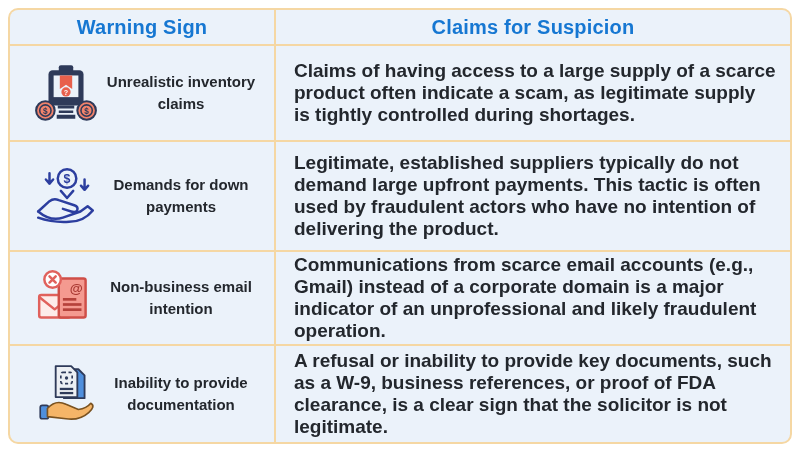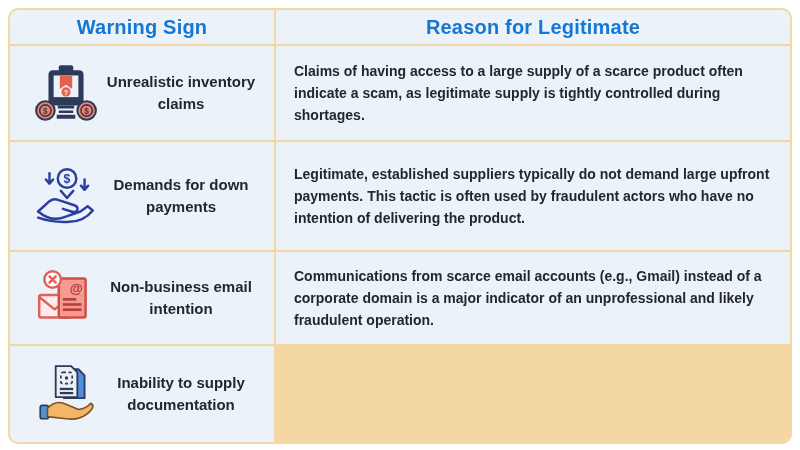--- a/index.html
+++ b/index.html
@@ -59,37 +59,37 @@
     line-height: 1.45;
     padding-right: 6px;
   }
   .reason-cell {
     display: flex;
     align-items: center;
     padding: 0 14px 0 18px;
   }
   .reason-text {
     margin: 0;
-    font-size: 14px;
+    font-size: 19px;
     font-weight: 700;
     line-height: 22px;
     color: #23272d;
   }
   svg { display: block; }
 </style>
 </head>
 <body>
 
 <div class="fraud-table">
 
   <div class="cell header-cell">
     <span>Warning Sign</span>
   </div>
   <div class="cell header-cell">
-    <span>Reason for Legitimate</span>
+    <span>Claims for Suspicion</span>
   </div>
 
   <div class="cell sign-cell">
     <div class="icon-box">
       <svg width="66" height="66" viewBox="0 0 64 64" aria-hidden="true">
         <rect x="25" y="5" width="14" height="9" rx="2" fill="#2e3a59"></rect>
         <rect x="15" y="10" width="34" height="34" rx="4" fill="#2e3a59"></rect>
         <rect x="20" y="15" width="24" height="21" fill="#ebf2fa"></rect>
         <path d="M26 15 h12 v13 l-6 -4 -6 4 z" fill="#e8604c"></path>
         <circle cx="32" cy="31" r="4.5" fill="#e8604c"></circle>
@@ -153,16 +153,19 @@
         <path d="M30 8 h14 l6 6 v22 h-20 z" fill="#4f8fdd" stroke="#2e3a59" stroke-width="1.8" stroke-linejoin="round"></path>
         <path d="M22 5 h15 l6 6 v24 h-21 z" fill="#eceff3" stroke="#2e3a59" stroke-width="1.8" stroke-linejoin="round"></path>
         <rect x="27" y="11" width="11" height="11" rx="2" fill="none" stroke="#2e3a59" stroke-width="1.6" stroke-dasharray="3 2.4"></rect>
         <circle cx="32.5" cy="16.5" r="1.6" fill="#2e3a59"></circle>
         <rect x="26" y="26" width="13" height="2.2" fill="#2e3a59"></rect>
         <rect x="26" y="30" width="13" height="2.2" fill="#2e3a59"></rect>
         <rect x="7" y="43" width="8" height="13" rx="2" fill="#4f8fdd" stroke="#2e3a59" stroke-width="1.6"></rect>
         <path d="M14 46 q8 -9 18 -4 l12 5 q8 -1 12 -6 q5 3 -2 9 q-9 8 -22 6 l-18 -2 z" fill="#f5b568" stroke="#7a5220" stroke-width="1.6" stroke-linejoin="round"></path>
       </svg>
     </div>
-    <div class="sign-label">Inability to supply documentation</div>
+    <div class="sign-label">Inability to provide documentation</div>
+  </div>
+  <div class="cell reason-cell">
+    <p class="reason-text">A refusal or inability to provide key documents, such as a W-9, business references, or proof of FDA clearance, is a clear sign that the solicitor is not legitimate.</p>
   </div>
 
 </div>
 
 </body></html>

